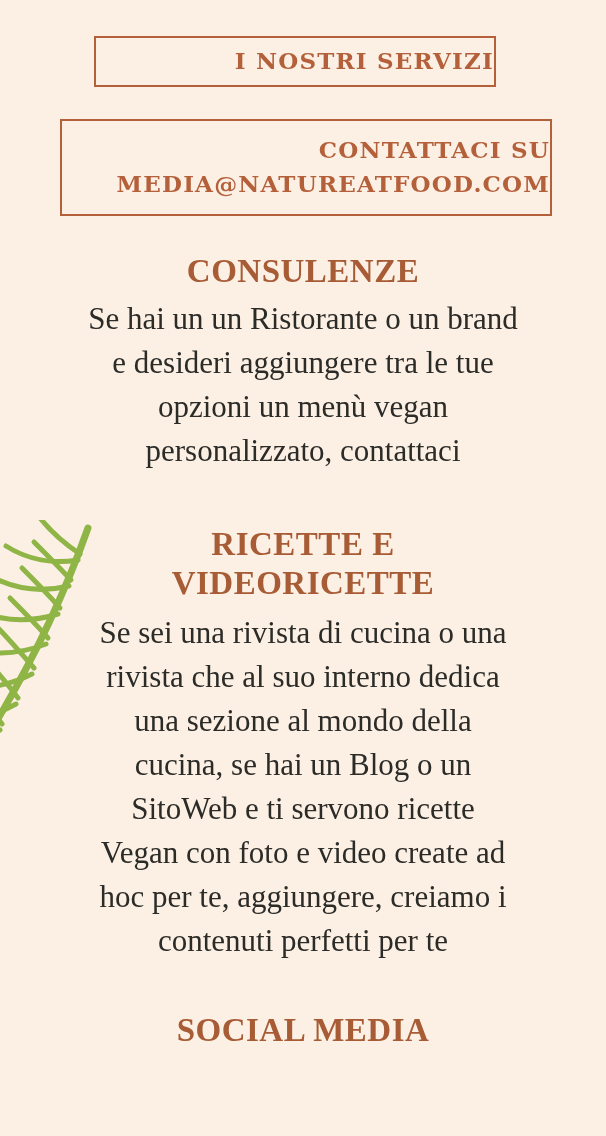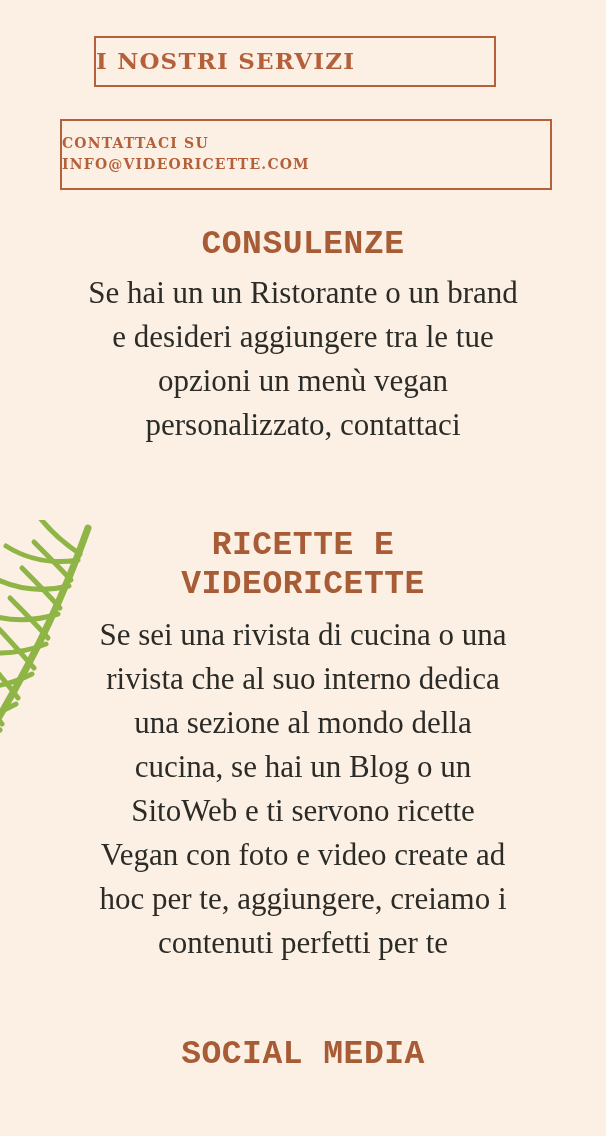--- a/index.html
+++ b/index.html
@@ -34,73 +34,73 @@
 
   .content {
     position: relative;
     z-index: 2;
     padding: 0;
   }
 
   .box {
     border: 2px solid #b4603a;
     color: #b4603a;
-    text-align: left;
+    text-align: right;
     font-family: "DejaVu Serif", serif;
     font-weight: bold;
     letter-spacing: 1.2px;
   }
 
   .box-services {
     margin: 36px 110px 0 94px;
     padding: 10px 0 12px 0;
     font-size: 23px;
     line-height: 1.1;
   }
 
   .box-contact {
     margin: 32px 54px 0 60px;
     padding: 12px 0 14px 0;
-    font-size: 14px;
+    font-size: 23px;
     line-height: 1.45;
   }
   .box-contact .line {
     display: block;
   }
 
   .section {
     text-align: center;
   }
 
   .section-title {
     color: #a75c36;
-    font-family: Liberation Mono, monospace;
+    font-family: Liberation Serif, serif;
     font-weight: bold;
     font-size: 33px;
     letter-spacing: 0.5px;
     line-height: 1.18;
   }
 
   .section-body {
     color: #2b2b28;
     font-family: "Liberation Serif", serif;
     font-size: 31px;
     line-height: 1.42;
     margin: 6px auto 0 auto;
     max-width: 440px;
   }
 
   #sec-consulenze { margin-top: 36px; }
   #sec-consulenze .section-body { max-width: 430px; }
 
-  #sec-ricette { margin-top: 80px; }
+  #sec-ricette { margin-top: 52px; }
   #sec-ricette .section-title { max-width: 330px; margin: 0 auto; }
   #sec-ricette .section-body { max-width: 420px; margin-top: 8px; }
 
-  #sec-social { margin-top: 71px; }
+  #sec-social { margin-top: 48px; }
   #sec-social .section-body { max-width: 420px; }
 </style>
 </head>
 <body>
 
 <div class="page">
 
   <svg class="plant" viewBox="0 0 170 300" aria-hidden="true">
     <g fill="none" stroke="#8fb547" stroke-width="7" stroke-linecap="round">
       <path d="M118 8 C96 70, 64 140, 20 212"></path>
@@ -124,21 +124,21 @@
   </svg>
 
   <div class="content">
 
     <div class="box box-services">
       <span>I NOSTRI SERVIZI</span>
     </div>
 
     <div class="box box-contact">
       <span class="line">CONTATTACI SU</span>
-      <span class="line">INFO@VIDEORICETTE.COM</span>
+      <span class="line">MEDIA@NATUREATFOOD.COM</span>
     </div>
 
     <div class="section" id="sec-consulenze">
       <div class="section-title">CONSULENZE</div>
       <div class="section-body">Se hai un un Ristorante o un brand e desideri aggiungere tra le tue opzioni un menù vegan personalizzato, contattaci</div>
     </div>
 
     <div class="section" id="sec-ricette">
       <div class="section-title">RICETTE E VIDEORICETTE</div>
       <div class="section-body">Se sei una rivista di cucina o una rivista che al suo interno dedica una sezione al mondo della cucina, se hai un Blog o un SitoWeb e ti servono ricette Vegan con foto e video create ad hoc per te, aggiungere, creiamo i contenuti perfetti per te</div>

